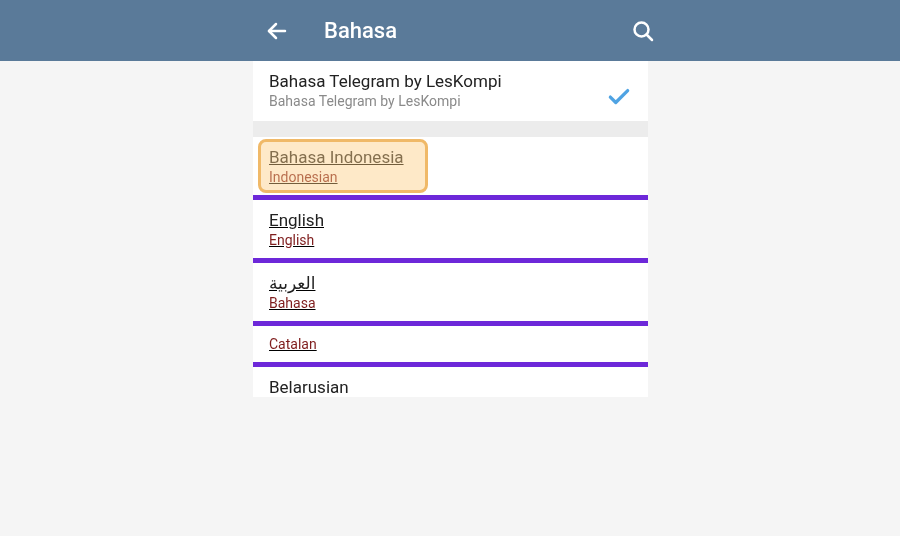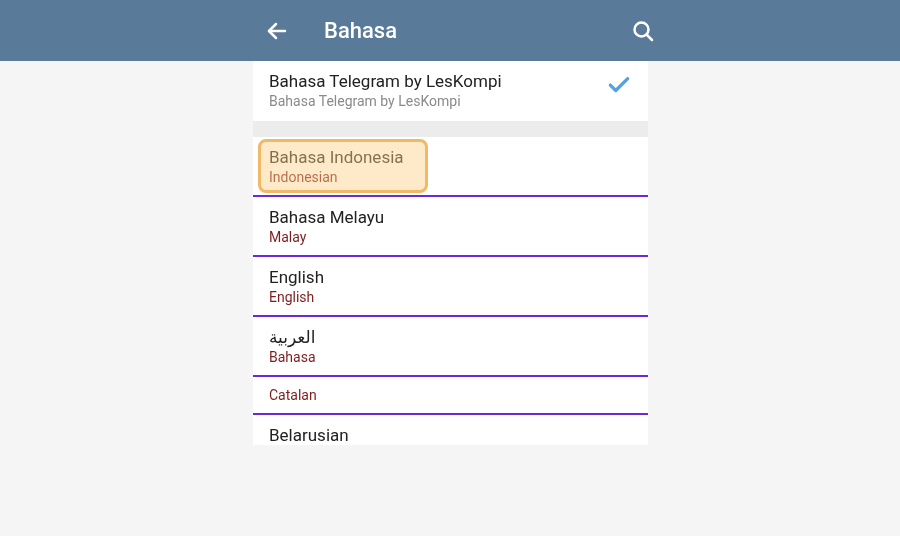--- a/index.html
+++ b/index.html
@@ -50,21 +50,21 @@
     }
     .list-container {
       margin-left: 253px;
       width: 395px;
       background: white;
     }
     .current-item {
       background: white;
       padding: 10px 16px 12px 16px;
       display: flex;
-      align-items: flex-start;
+      align-items: flex-end;
     }
     .current-item-text {
       flex: 1;
     }
     .item-title {
       font-size: 17px;
       color: #222;
       margin-bottom: 2px;
     }
     .item-subtitle {
@@ -75,22 +75,23 @@
       width: 26px;
       height: 26px;
       color: #4fa3e3;
     }
     .spacer {
       height: 16px;
       background: #ececec;
     }
     .lang-item {
       padding: 10px 16px 10px 16px;
-      border-bottom: 2px solid #6d28d9;
+      border-bottom: 5px solid #6d28d9;
       cursor: pointer;
+      text-decoration: underline;
     }
     .lang-item:last-child {
       border-bottom: none;
     }
     .highlighted {
       position: relative;
     }
     .highlight-box {
       position: absolute;
       top: 2px;
@@ -146,24 +147,20 @@
     </div>
 
     <div class="spacer"></div>
 
     <div class="lang-item highlighted">
       <div class="highlight-box"></div>
       <div class="lang-title">Bahasa Indonesia</div>
       <div class="lang-subtitle">Indonesian</div>
     </div>
 
-    <div class="lang-item">
-      <div class="lang-title">Bahasa Melayu</div>
-      <div class="lang-subtitle">Malay</div>
-    </div>
 
     <div class="lang-item">
       <div class="lang-title">English</div>
       <div class="lang-subtitle">English</div>
     </div>
 
     <div class="lang-item">
       <div class="lang-title">العربية</div>
       <div class="lang-subtitle">Bahasa</div>
     </div>

